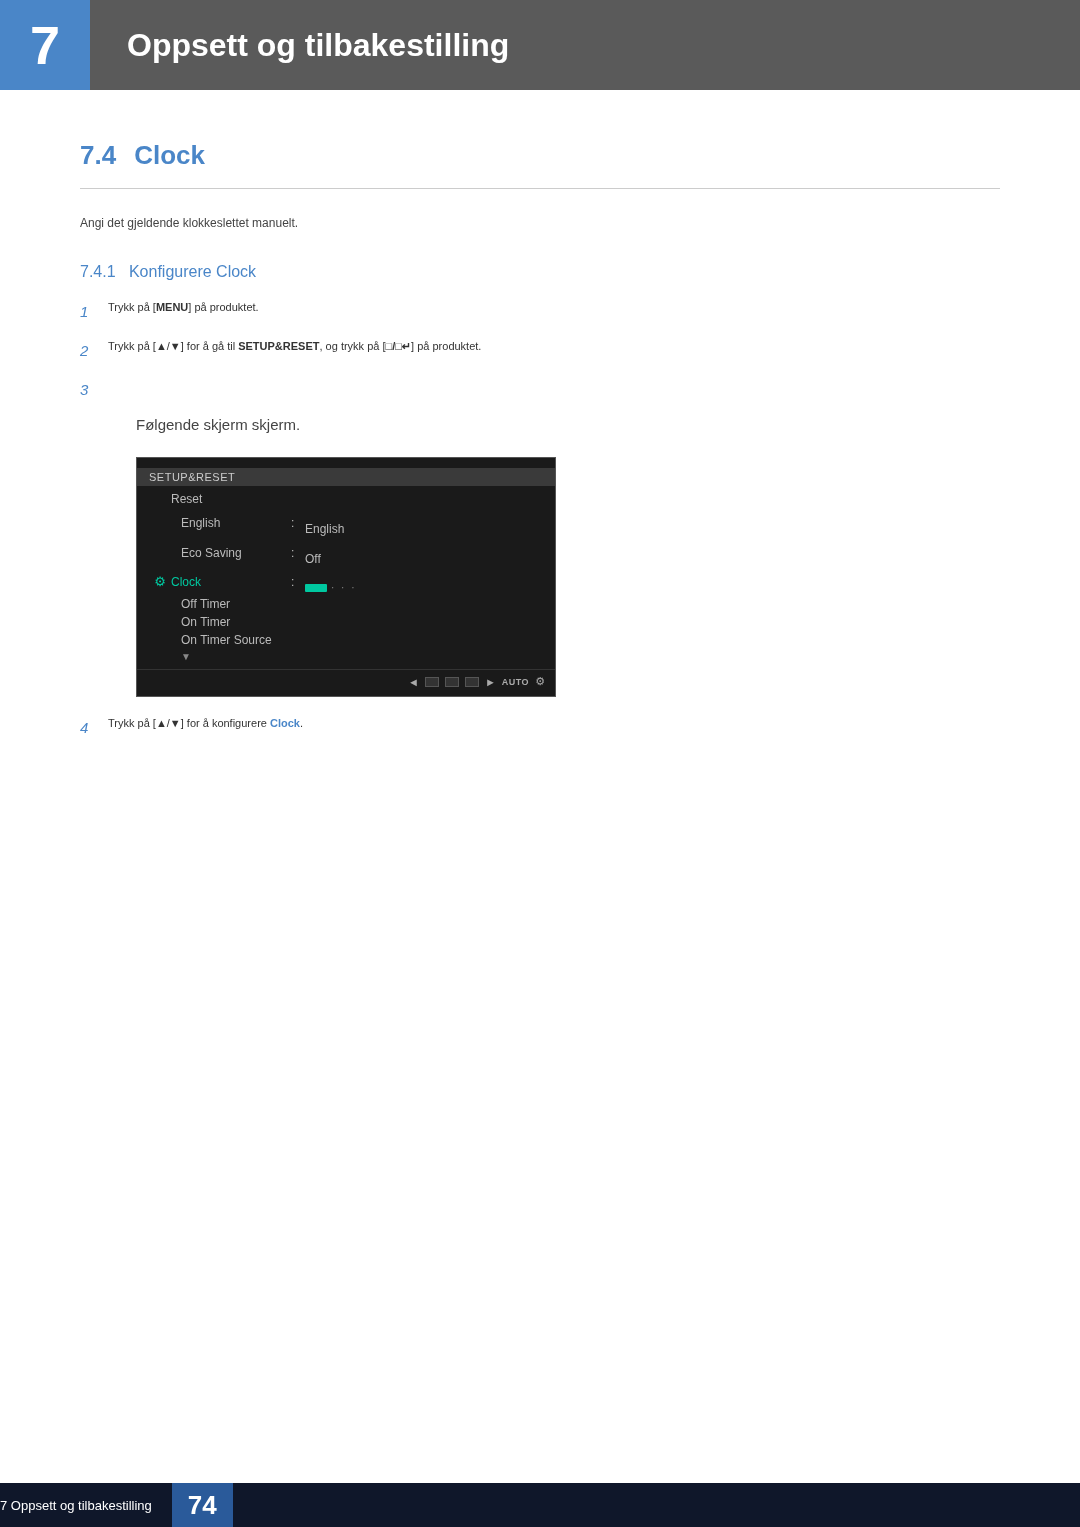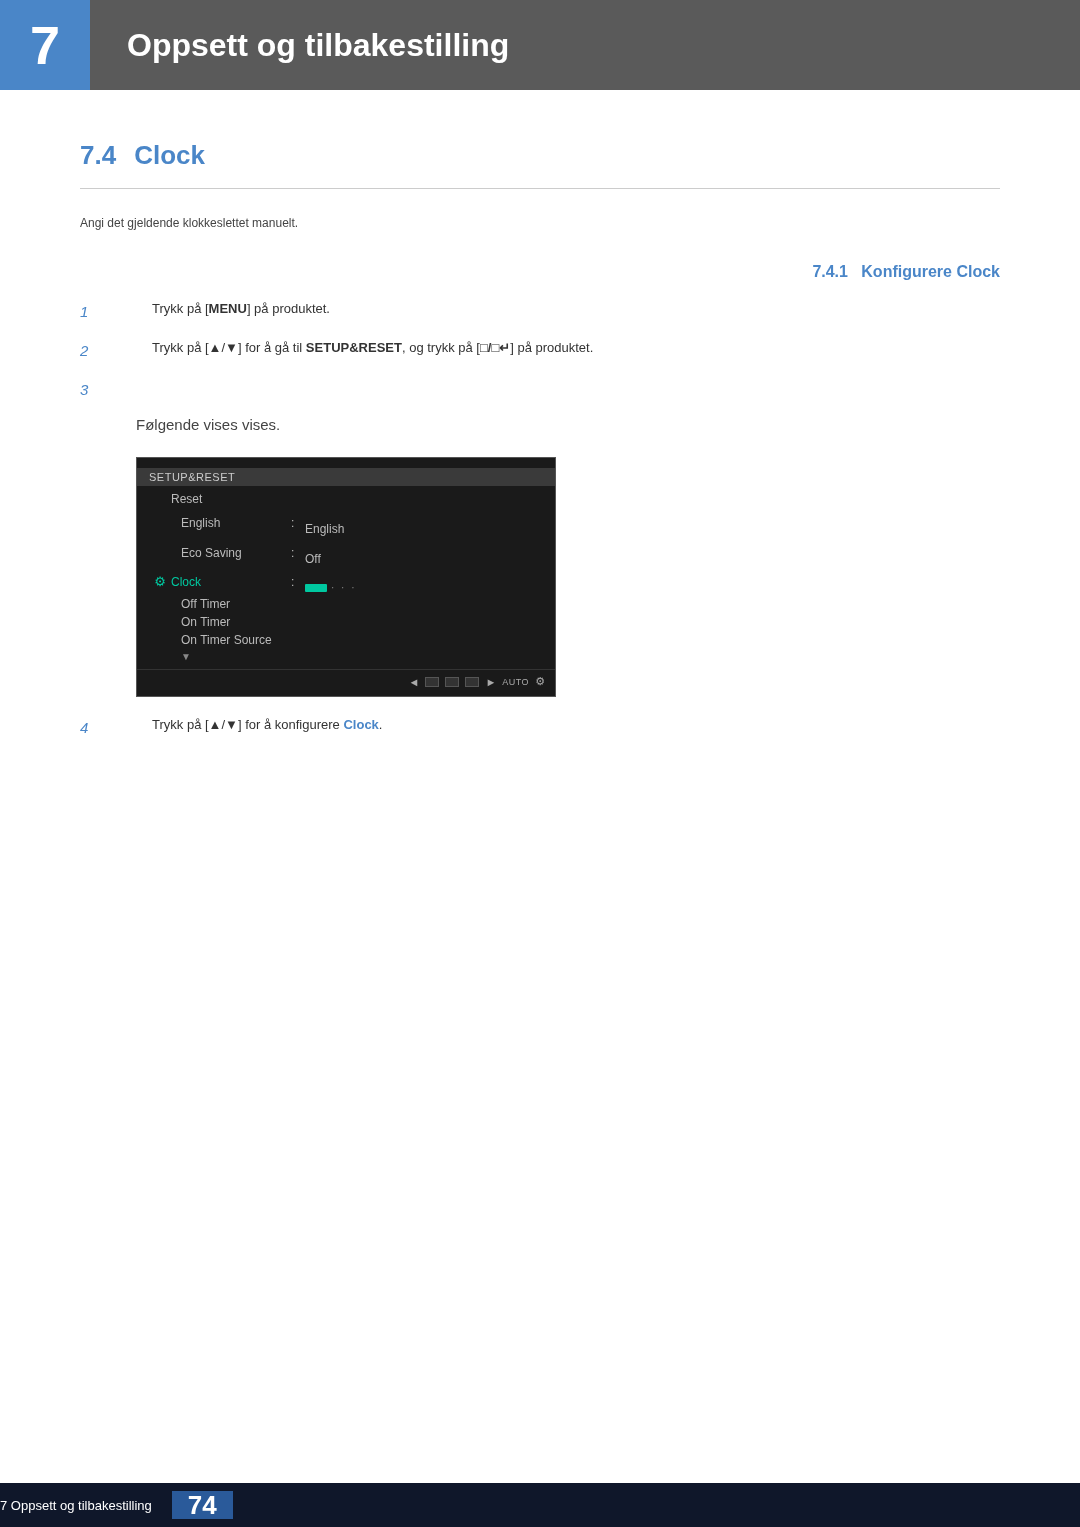--- a/index.html
+++ b/index.html
@@ -74,24 +74,23 @@
     .section-description {
       font-size: 12px;
       color: #444;
       margin-bottom: 30px;
       line-height: 1.6;
     }
 
     
     .subsection-heading {
       font-size: 16px;
-      font-weight: bold;
+      font-weight: normal;
       color: #4a86c8;
       margin-bottom: 18px;
-      text-align: right;
     }
 
     
     .steps-list {
       list-style: none;
       padding: 0;
     }
 
     .step-item {
       display: flex;
@@ -104,24 +103,23 @@
     .step-number {
       font-style: italic;
       font-size: 15px;
       color: #4a86c8;
       min-width: 14px;
       flex-shrink: 0;
       margin-top: 1px;
     }
 
     .step-text {
-      font-size: 13px;
+      font-size: 11px;
       color: #333;
       line-height: 1.6;
-      margin-left: 44px;
     }
 
     .step-text .bold {
       font-weight: bold;
     }
 
     .step-text .bold-blue {
       font-weight: bold;
       color: #4a86c8;
     }
@@ -259,21 +257,21 @@
     }
 
     .footer-text {
       color: #fff;
       font-size: 13px;
       padding-right: 20px;
     }
 
     .footer-page-box {
       background: #2a5a9a;
-      height: 28px;
+      height: 44px;
       min-width: 60px;
       display: flex;
       align-items: center;
       justify-content: center;
       font-size: 26px;
       font-weight: bold;
       color: #fff;
       padding: 0 16px;
     }
 
@@ -322,21 +320,21 @@
       </span>
     </li>
 
     <li class="step-item">
       <span class="step-number">3</span>
     </li>
 
   </ul>
 
   <div class="indent-block">
-    <p class="step-subnote">Følgende vises vises.</p>
+    <p class="step-subnote">Følgende skjerm skjerm.</p>
 
     
     <div class="screenshot-container">
       <div class="osd-screen">
 
         <div class="osd-title-bar">SETUP&amp;RESET</div>
 
         <div class="osd-menu-row">
           <div class="osd-icon-col"></div>
           <div class="osd-label-col">Reset</div>
@@ -395,21 +393,21 @@
           <div class="osd-icon-col"></div>
           <div style="color:#888; font-size:10px; padding-left:10px;">▼</div>
         </div>
 
         <div class="osd-bottom-bar">
           <span style="color:#aaa; font-size:11px;">◄</span>
           <span style="display:inline-block; width:14px; height:10px; background:#333; border:1px solid #555;"></span>
           <span style="display:inline-block; width:14px; height:10px; background:#333; border:1px solid #555;"></span>
           <span style="display:inline-block; width:14px; height:10px; background:#333; border:1px solid #555;"></span>
           <span style="color:#aaa; font-size:11px;">►</span>
-          <span style="color:#aaa; font-size:9px; letter-spacing:0.5px;">AUTO</span>
+          <span style="color:#aaa; font-size:9px; letter-spacing:0.5px;font-weight:bold;">AUTO</span>
           <span style="color:#aaa; font-size:11px;">⚙</span>
         </div>
 
       </div>
     </div>
   </div>
 
   <ul class="steps-list">
     <li class="step-item">
       <span class="step-number">4</span>

